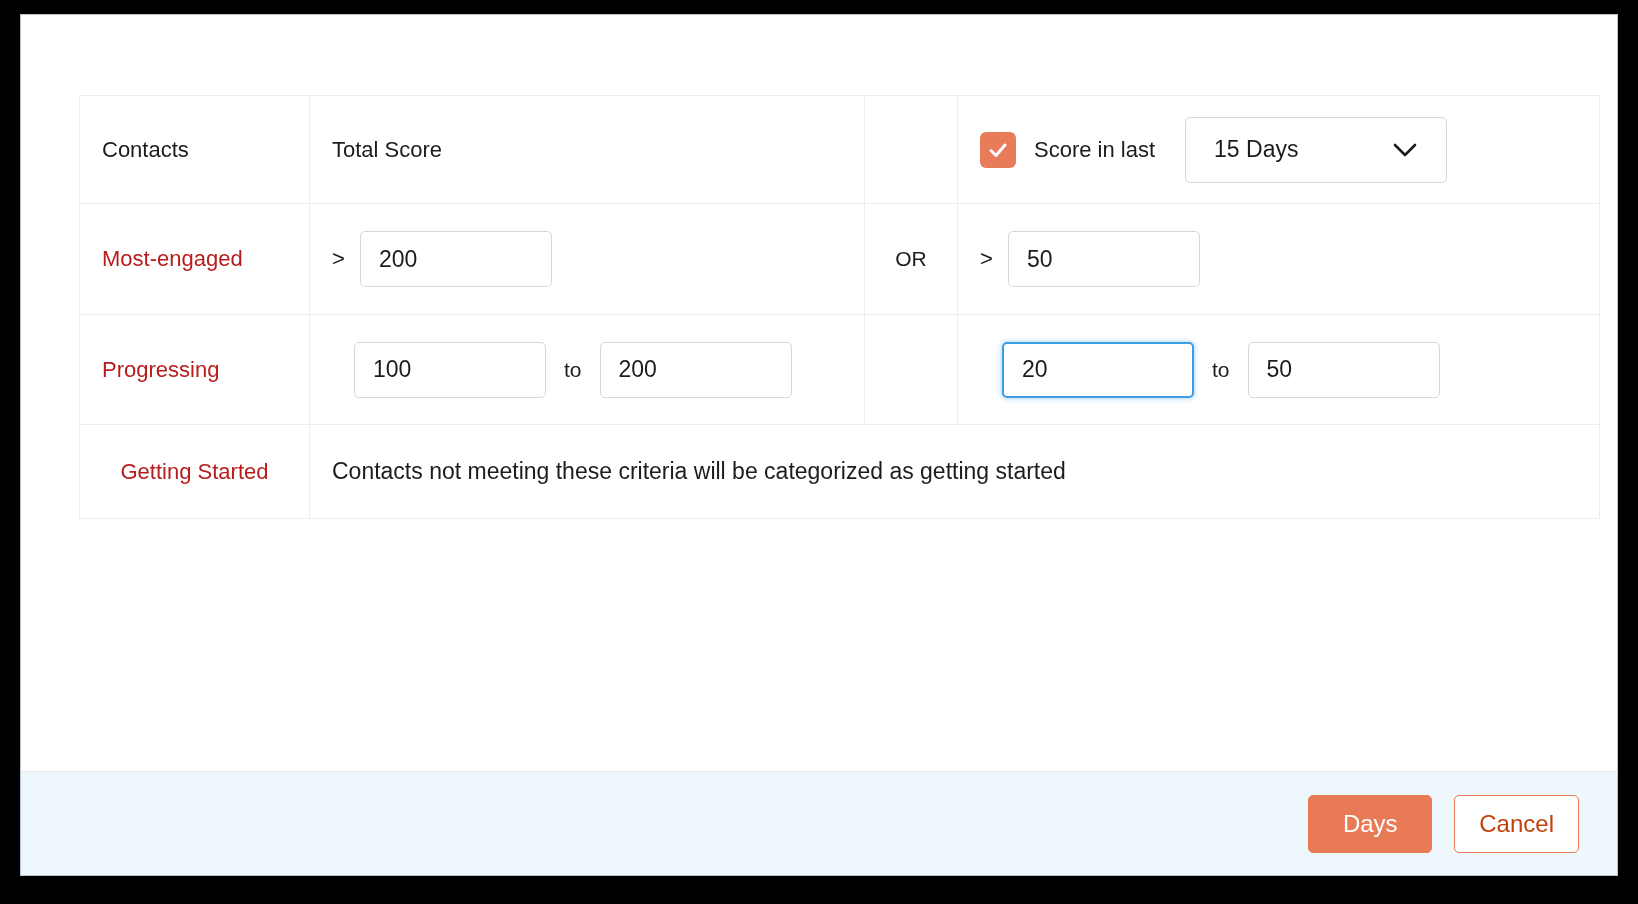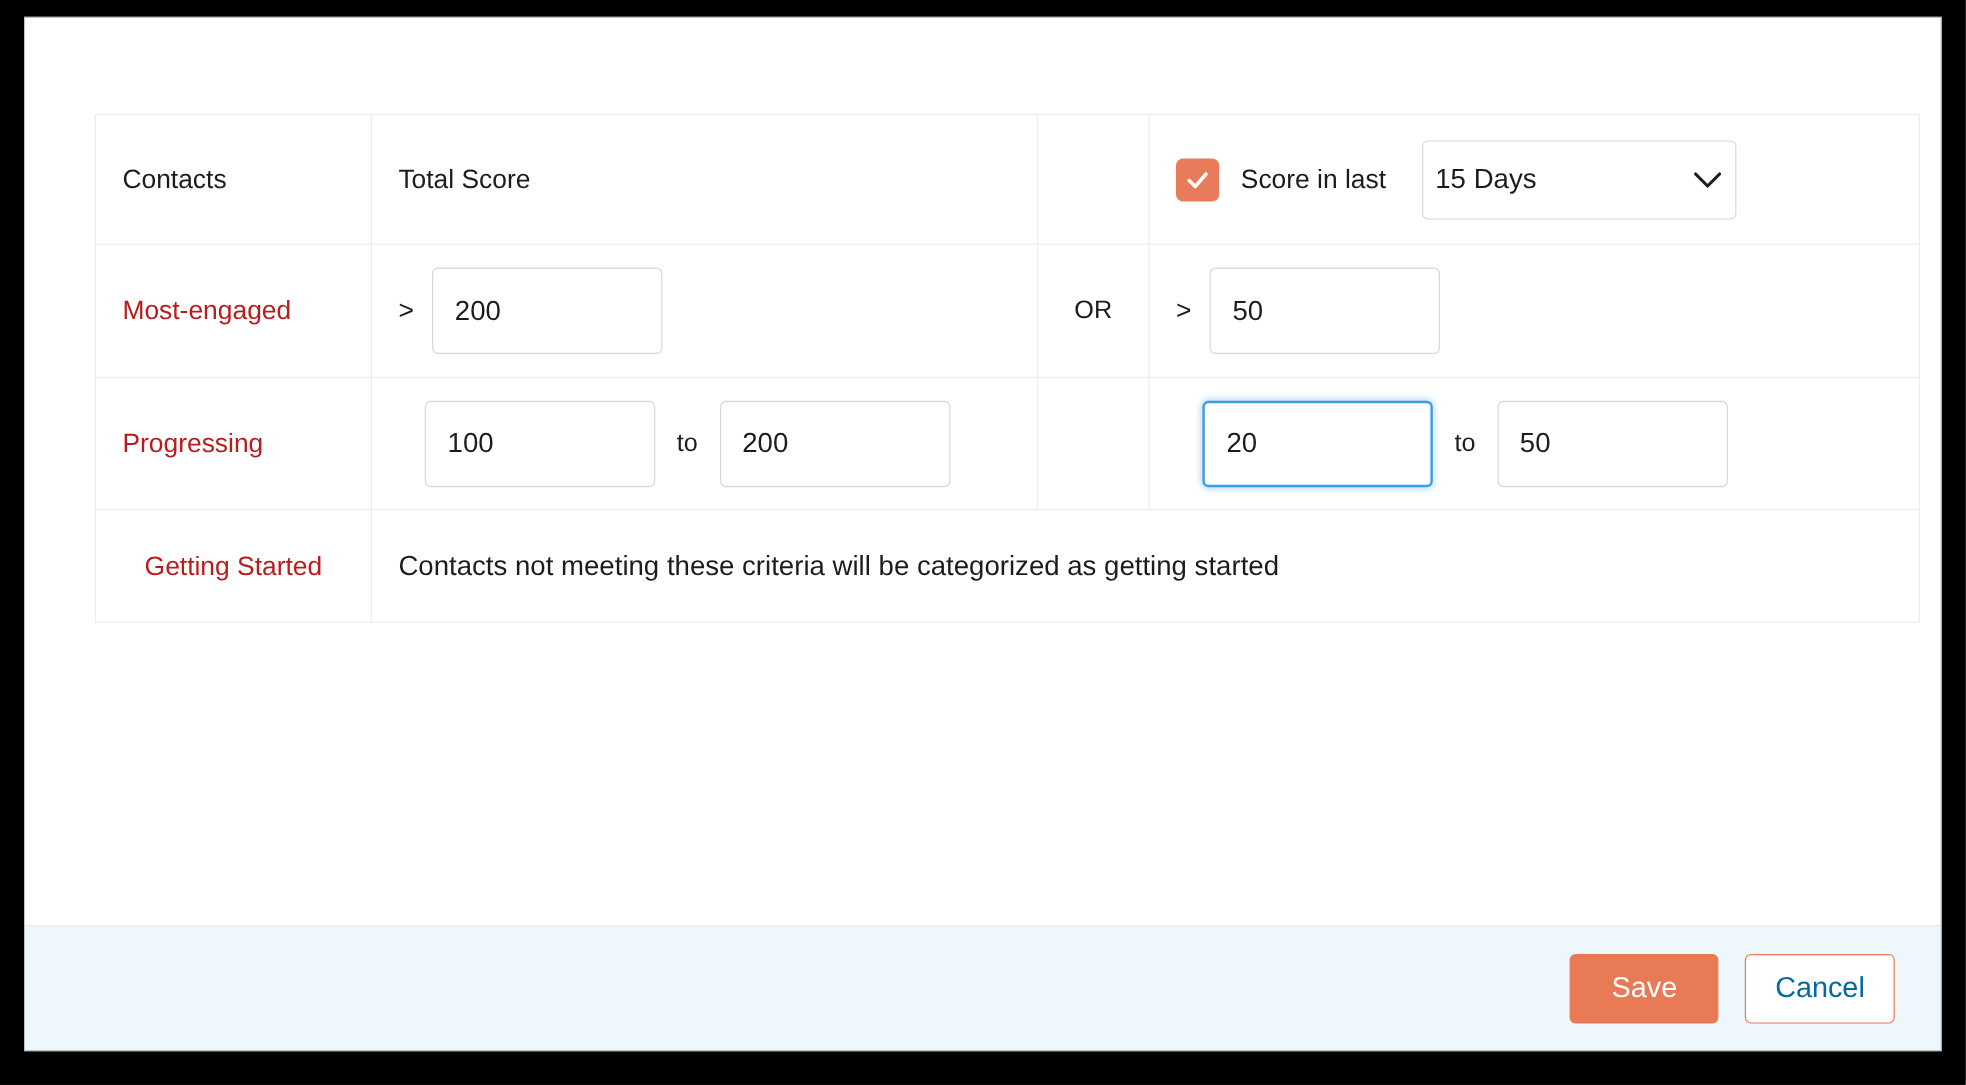--- a/index.html
+++ b/index.html
@@ -99,21 +99,21 @@
     min-width: 14px;
   }
   .joiner {
     font-size: 21px;
     color: #1c1c1c;
     padding: 0 4px;
   }
 
   .num-input {
     width: 192px;
-    height: 72px;
+    height: 56px;
     border: 1px solid #d4d8dc;
     border-radius: 5px;
     background: #ffffff;
     font-family: "Liberation Sans", sans-serif;
     font-size: 23px;
     color: #1c1c1c;
     padding: 0 18px;
     outline: none;
   }
   .num-input.focused {
@@ -155,21 +155,21 @@
   }
   .select-box {
     width: 262px;
     height: 66px;
     border: 1px solid #d4d8dc;
     border-radius: 5px;
     background: #ffffff;
     display: flex;
     align-items: center;
     justify-content: space-between;
-    padding: 0 10px;
+    padding: 0 28px;
     margin-left: 12px;
     cursor: pointer;
   }
   .select-value { font-size: 23px; color: #1c1c1c; }
   .chev { display: block; }
 
   .getting-text {
     font-size: 23px;
     color: #1c1c1c;
     padding-left: 22px;
@@ -197,21 +197,21 @@
     padding: 0 24px;
   }
   .btn-save {
     background: #e97a56;
     border: 1px solid #e97a56;
     color: #ffffff;
   }
   .btn-cancel {
     background: #ffffff;
     border: 1px solid #e97a56;
-    color: #0369a1;
+    color: #c2410c;
   }
 </style>
 </head>
 <body>
 
 <div class="modal">
 
 
   <div class="modal-body">
     <table class="criteria-table">
@@ -296,17 +296,17 @@
           <td colspan="3">
             <div class="getting-text">Contacts not meeting these criteria will be categorized as getting started</div>
           </td>
         </tr>
 
       </tbody>
     </table>
   </div>
 
   <div class="modal-footer">
-    <button class="btn btn-save">Save</button>
+    <button class="btn btn-save">Days</button>
     <button class="btn btn-cancel">Cancel</button>
   </div>
 
 </div>
 
 </body></html>

